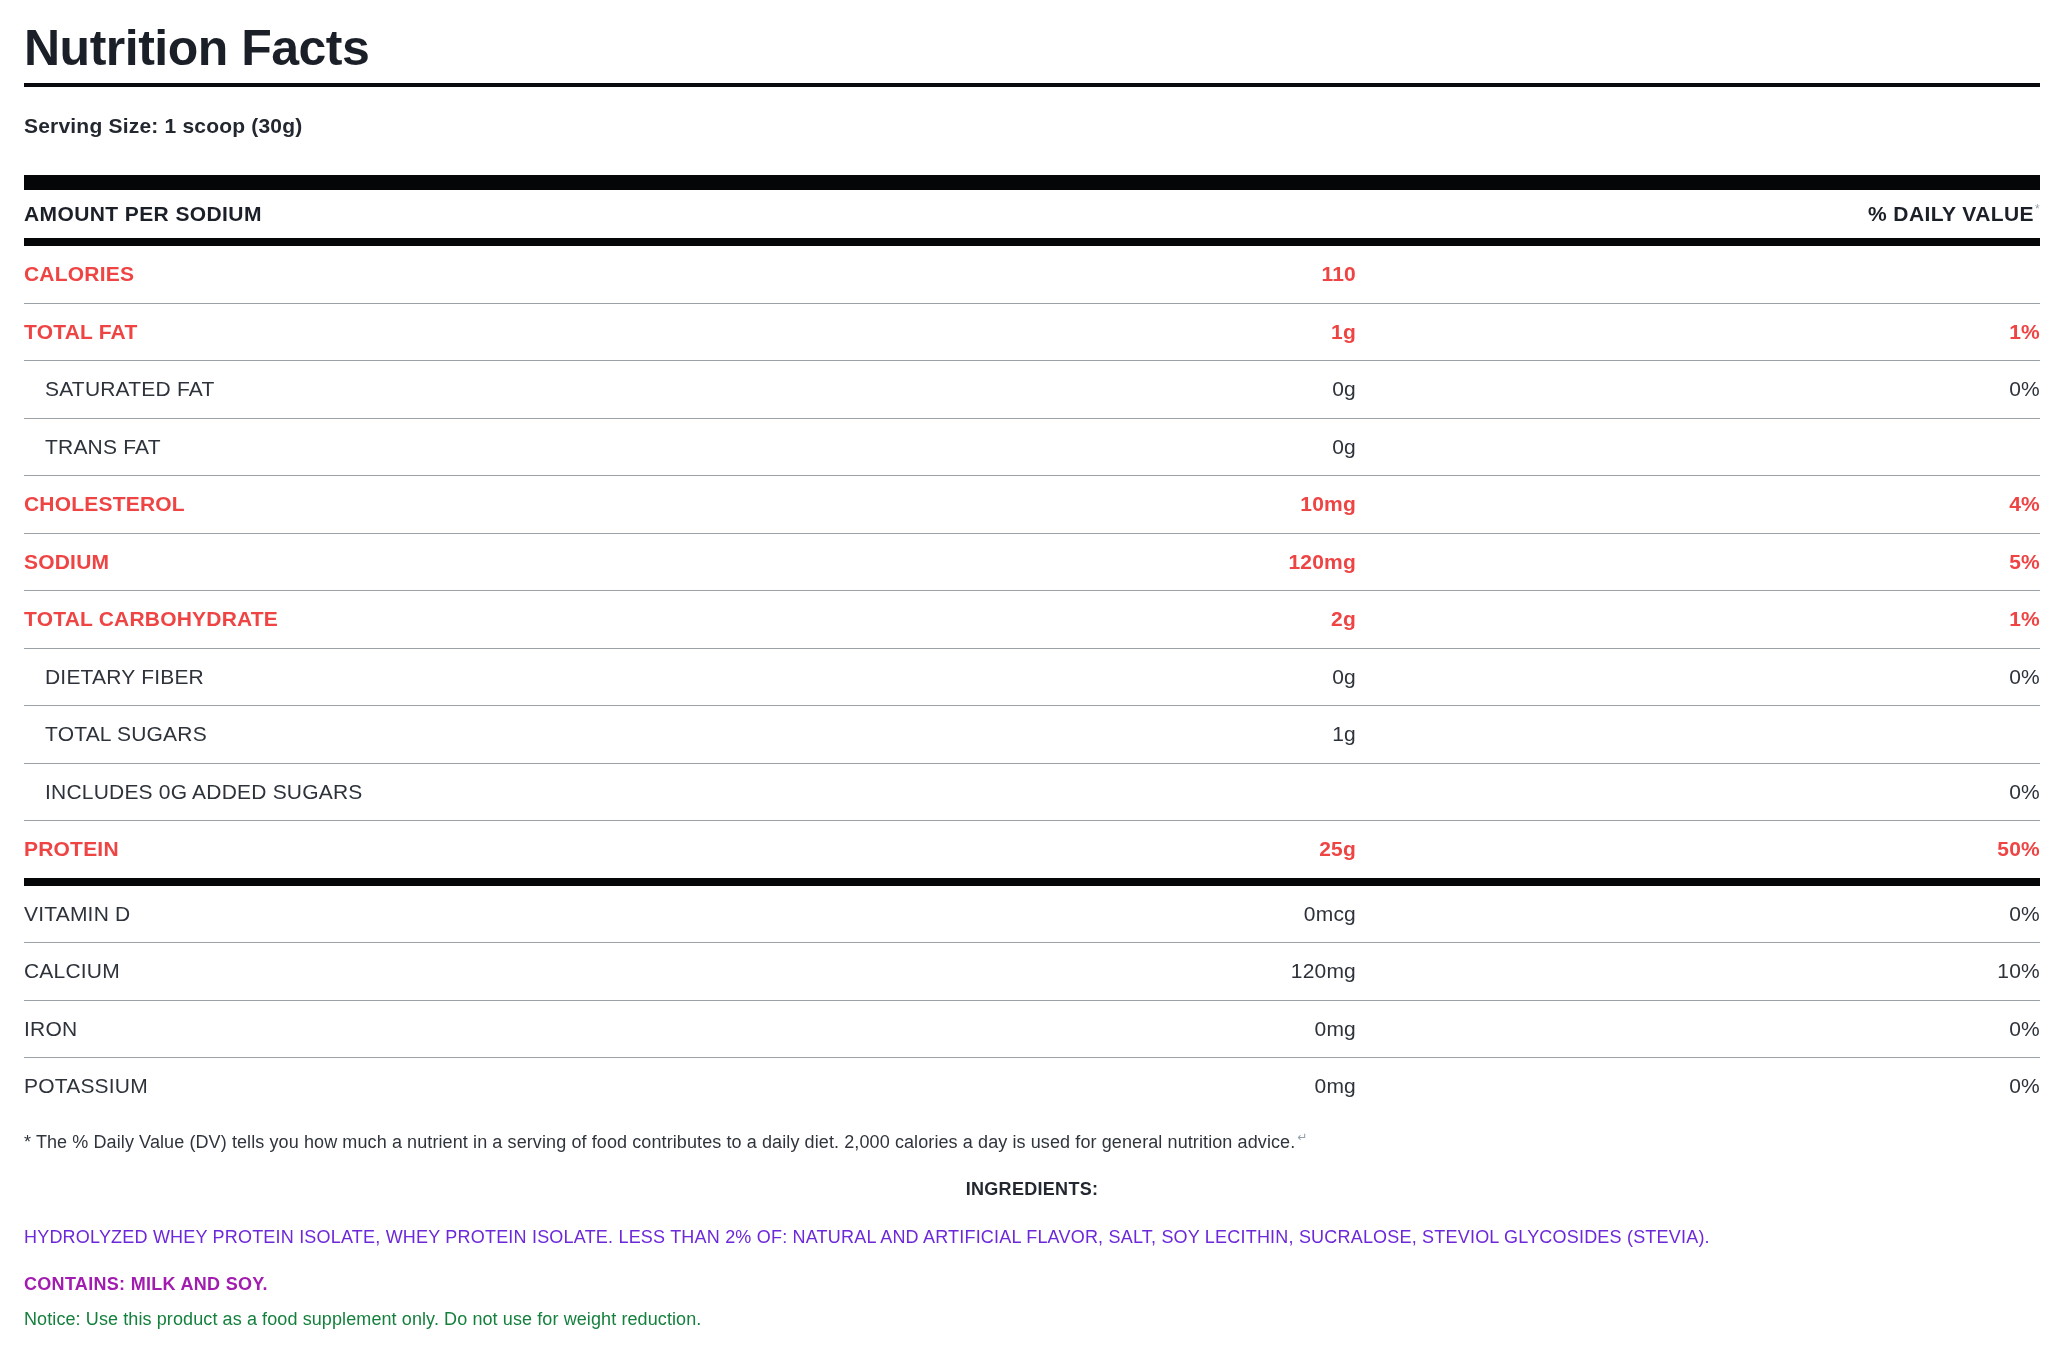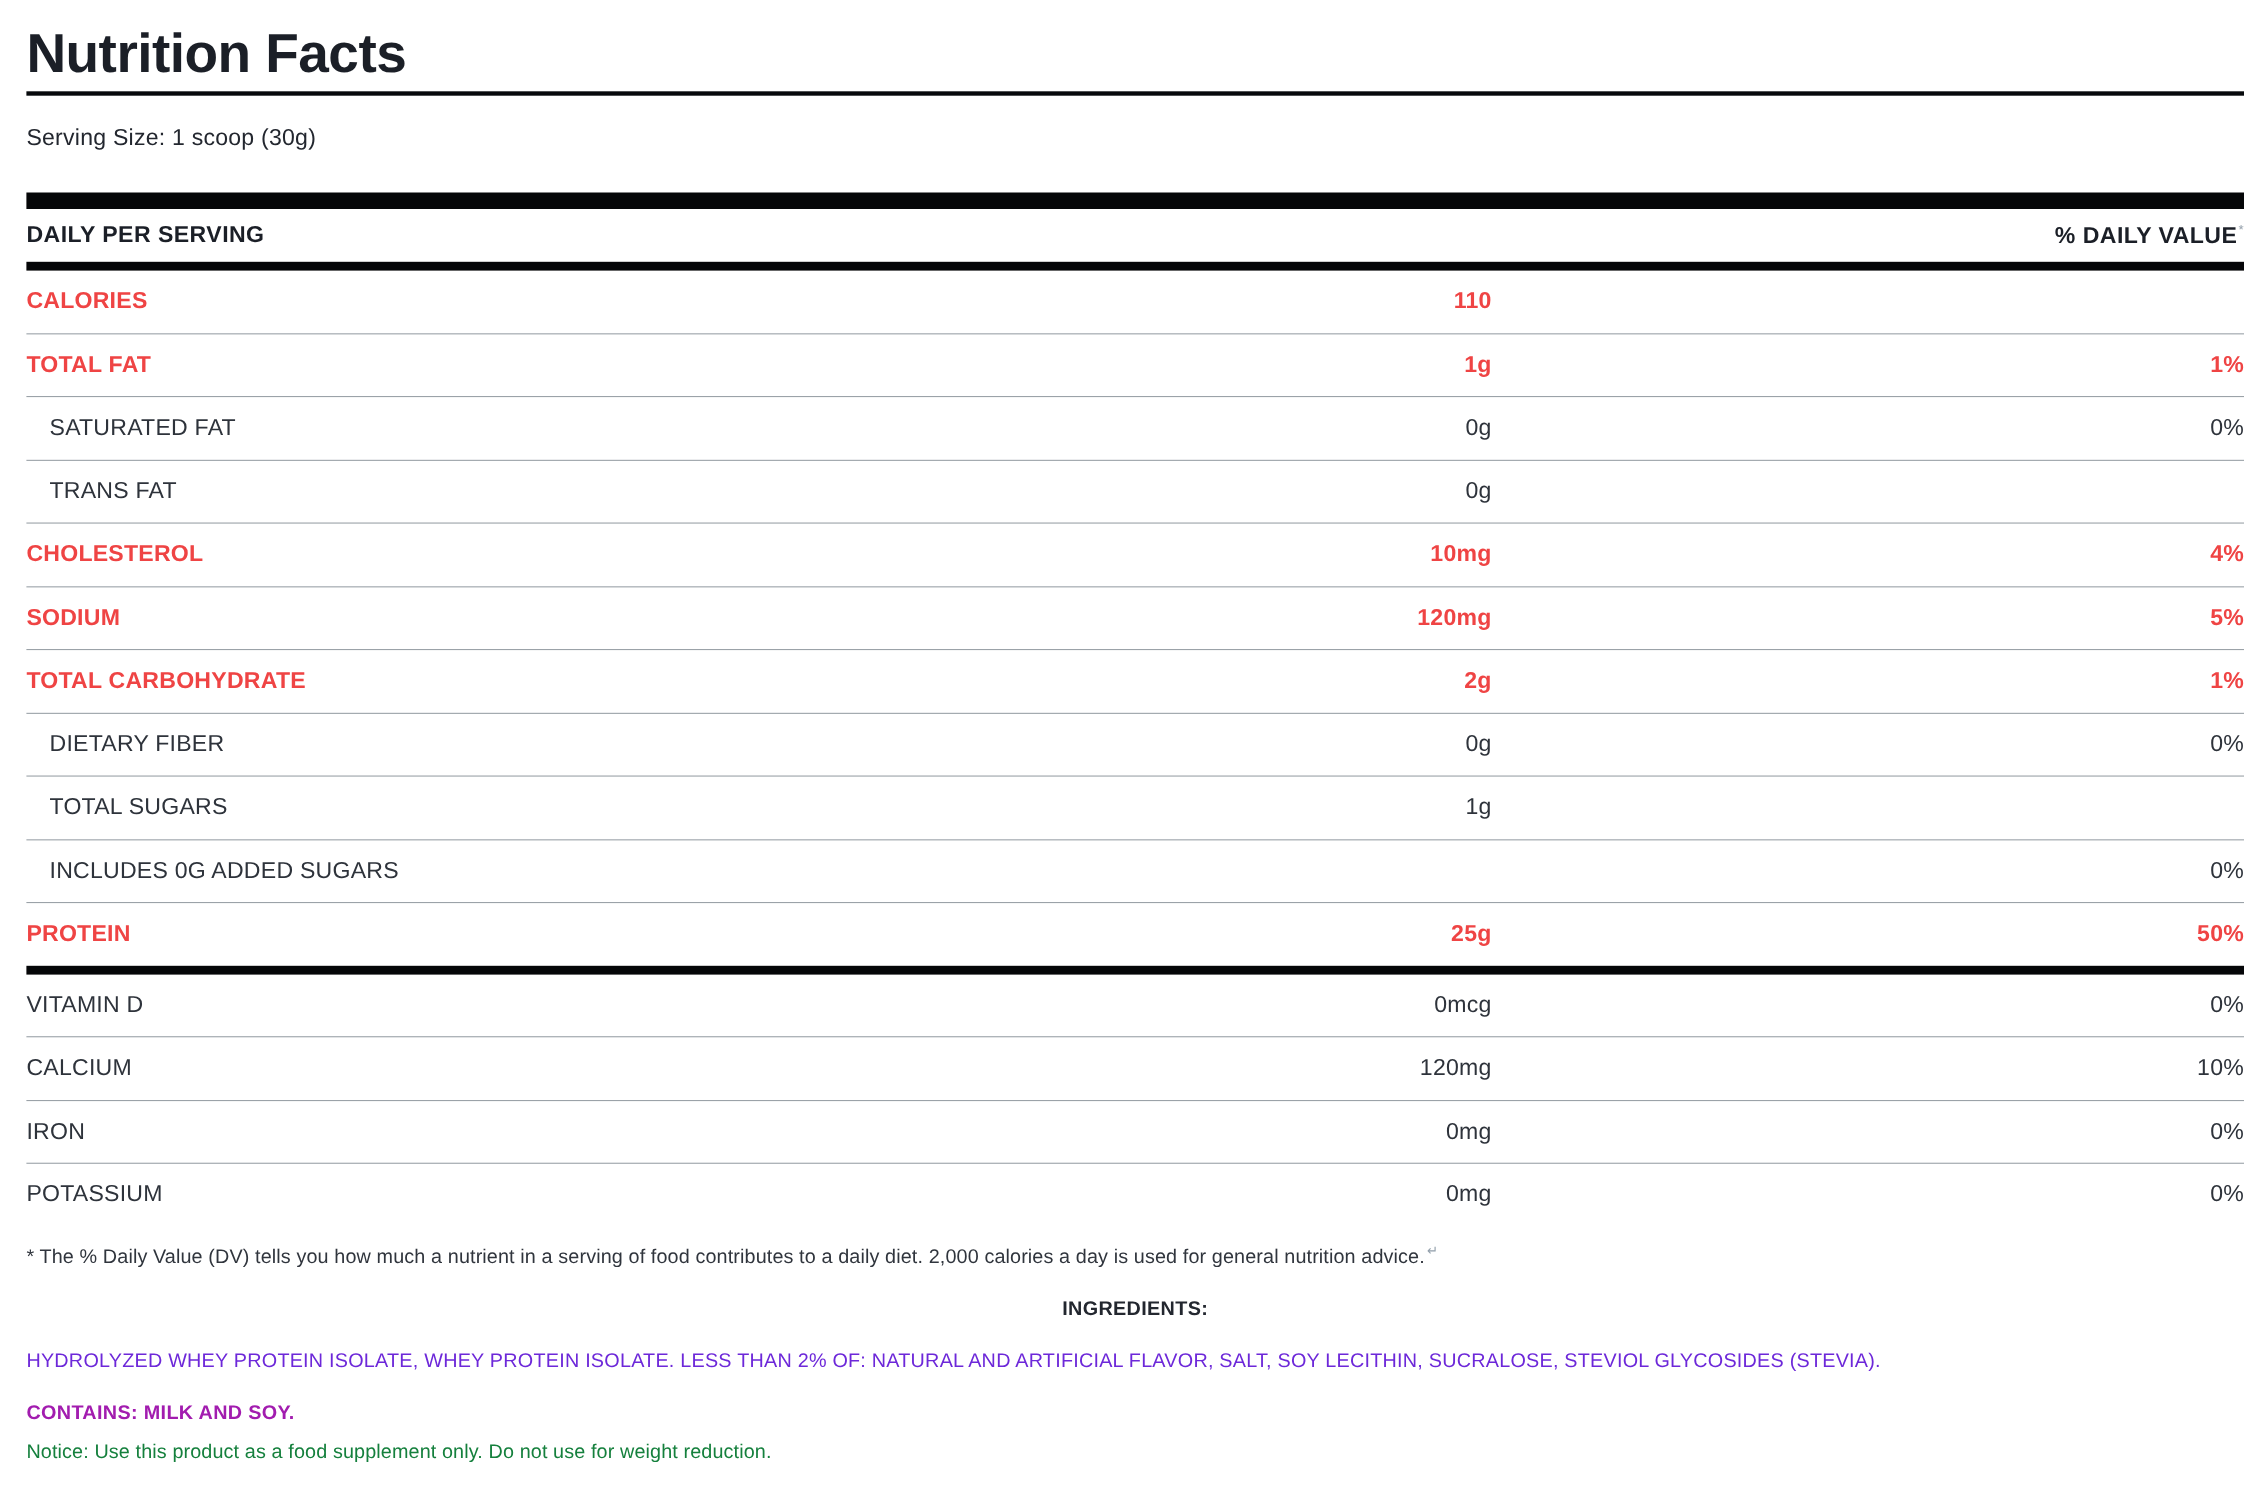--- a/index.html
+++ b/index.html
@@ -23,21 +23,21 @@
     font-weight:700;
     letter-spacing:-0.5px;
     color:#1b1f27;
   }
   .title-rule{
     height:4px;background:#07090c;margin-top:9px;
   }
   
   .serving-size{
     margin-top:27px;
-    font-size:21px;font-weight:400;color:#23272f;
+    font-size:21px;font-weight:700;color:#23272f;
     letter-spacing:0.2px;
   }
   
   .bar-thick{height:15px;background:#050608;margin-top:37px;}
   .bar-medium{height:8px;background:#050608;}
   
   .table-header{
     display:flex;justify-content:space-between;align-items:center;
     height:48px;
   }
@@ -96,21 +96,21 @@
 <div class="label-sheet">
 
   <h1 class="nf-title">Nutrition Facts</h1>
   <div class="title-rule"></div>
 
   <div class="serving-size">Serving Size: 1 scoop (30g)</div>
 
   <div class="bar-thick"></div>
 
   <div class="table-header">
-    <span class="hdr">DAILY PER SERVING</span>
+    <span class="hdr">AMOUNT PER SODIUM</span>
     <span class="hdr"><span>% DAILY VALUE</span><span class="hdr-mark">*</span></span>
   </div>
 
   <div class="bar-medium"></div>
 
   <div class="rows" id="main-rows">
       <div class="nrow bold">
         <span class="cell-label">CALORIES</span>
         <span class="cell-amount">110</span>
         <span class="cell-dv"></span>

